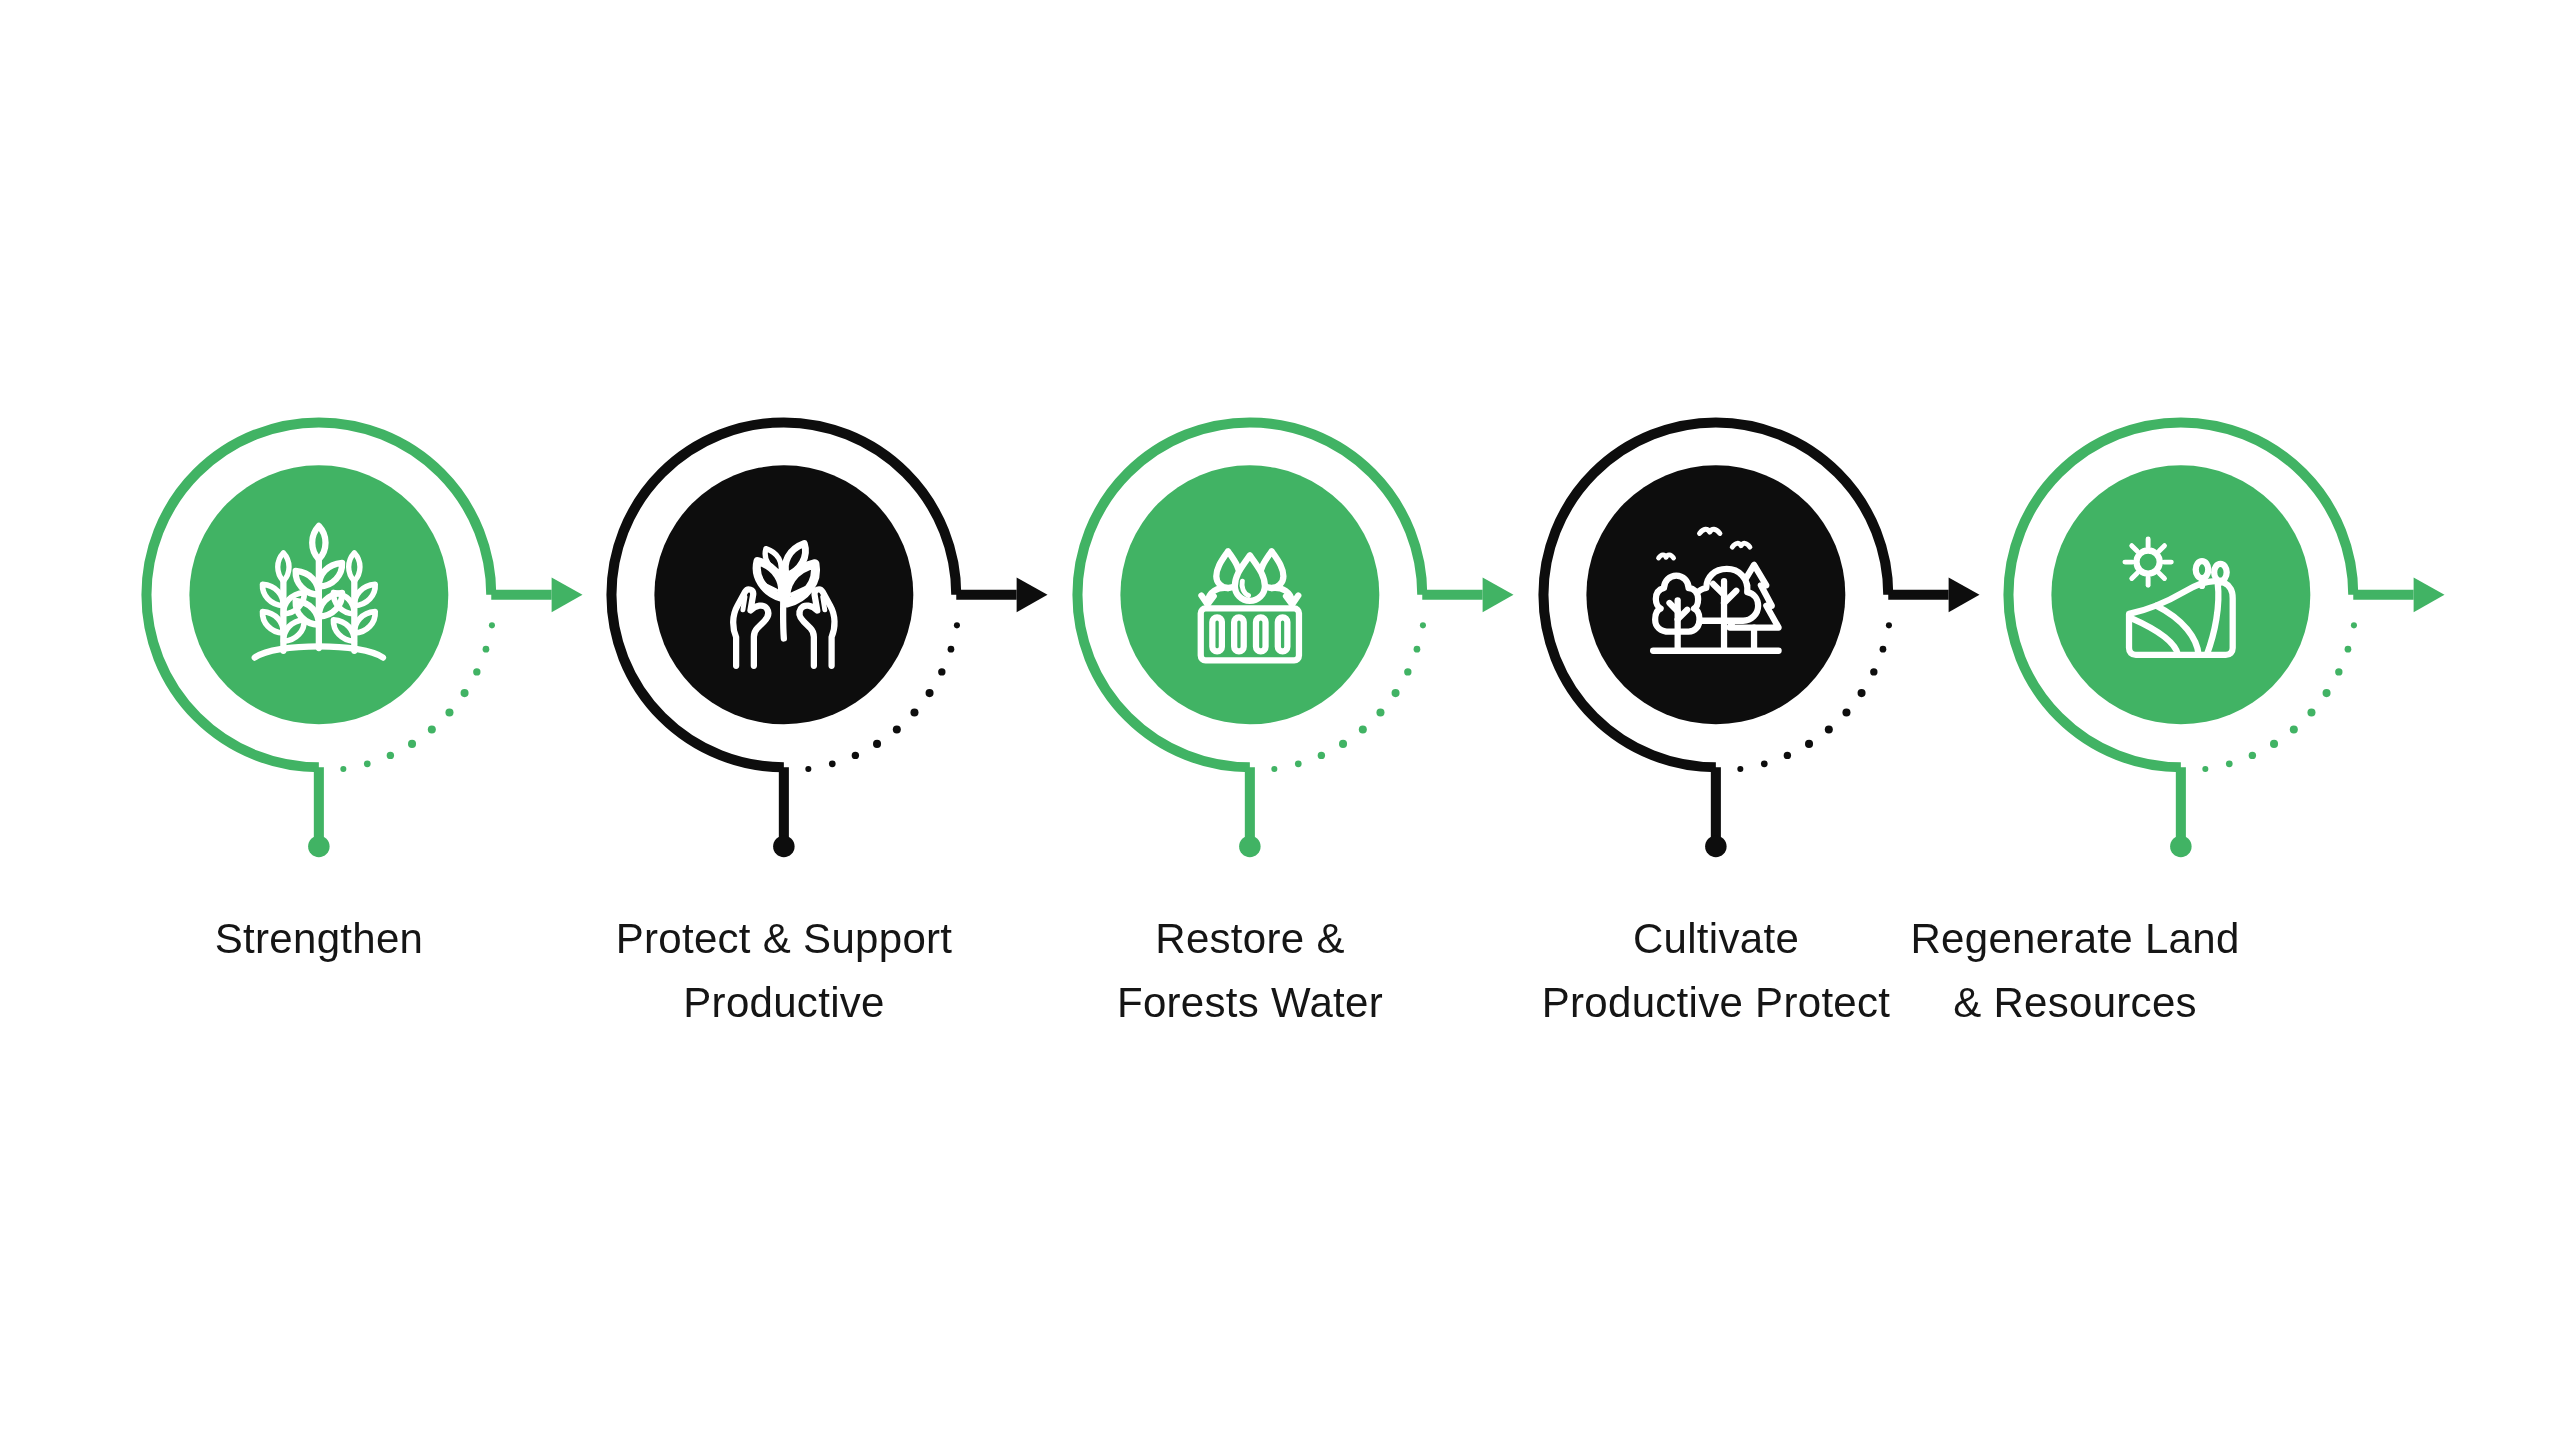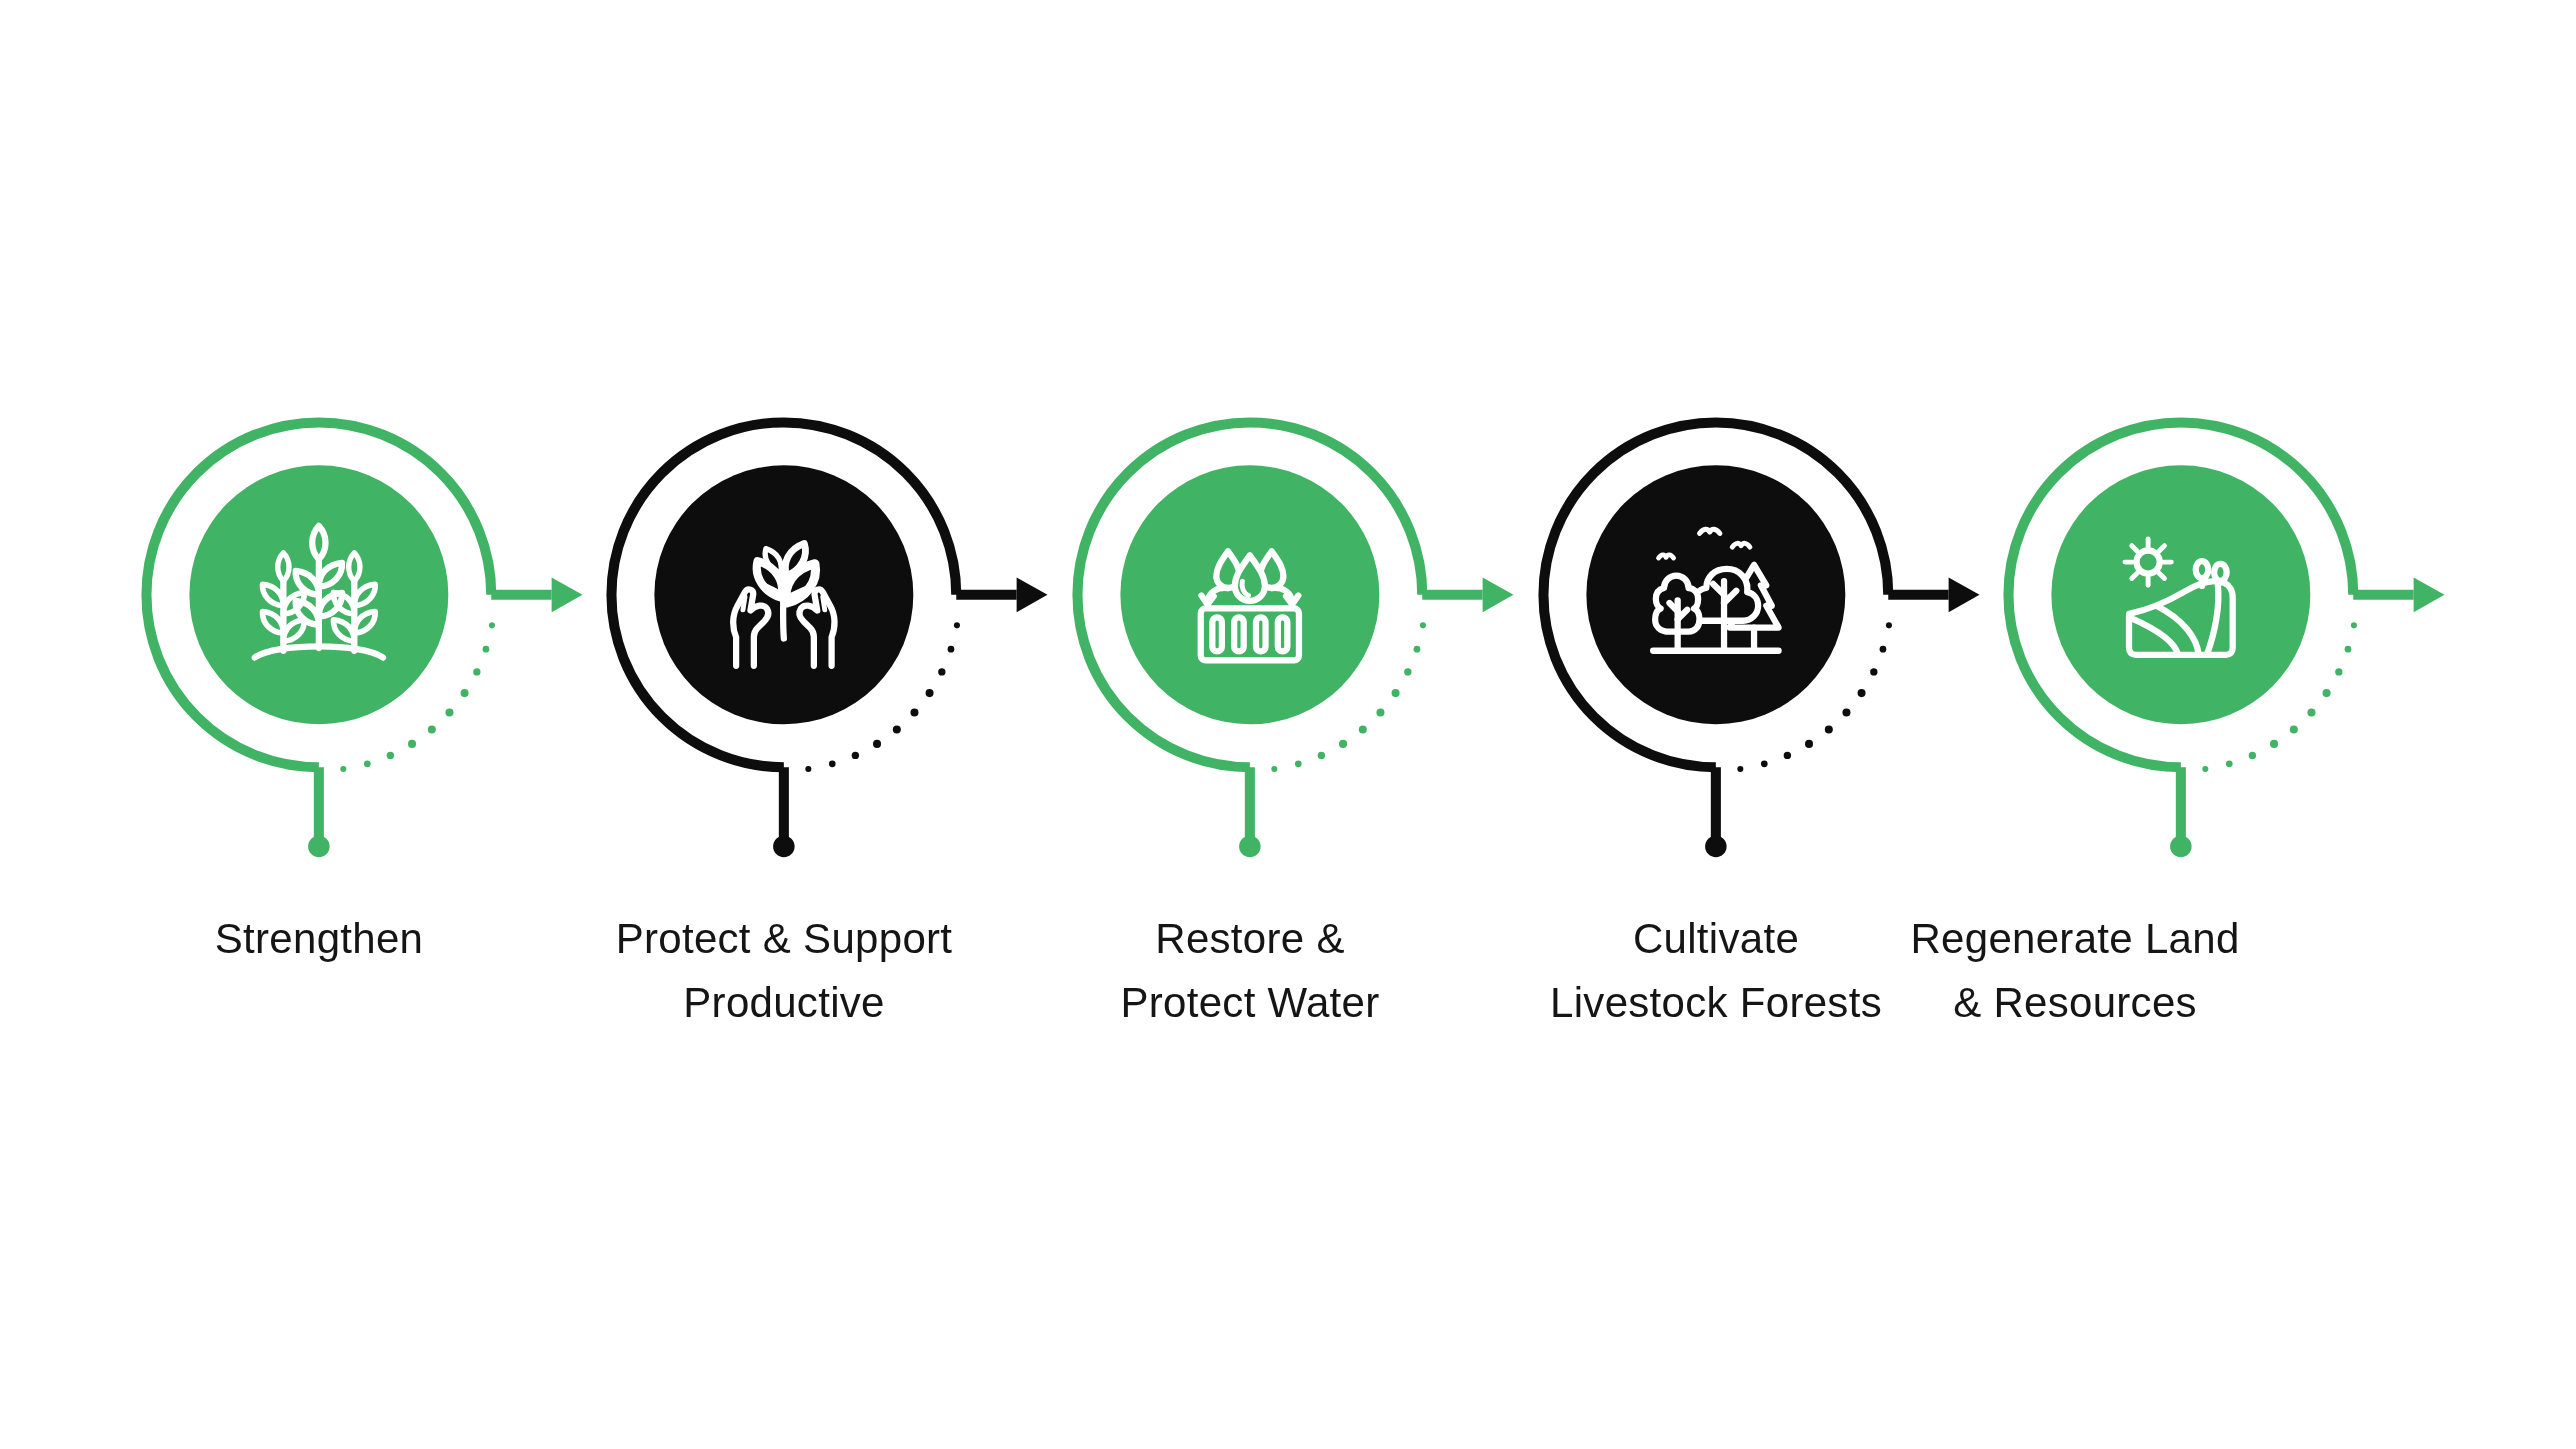--- a/index.html
+++ b/index.html
@@ -183,21 +183,21 @@
           <rect x="24" y="70" width="72" height="38" rx="3.5"></rect>
           <rect x="32.5" y="76.5" width="7" height="25" rx="3.5"></rect>
           <rect x="48.5" y="76.5" width="7" height="25" rx="3.5"></rect>
           <rect x="64.5" y="76.5" width="7" height="25" rx="3.5"></rect>
           <rect x="80.5" y="76.5" width="7" height="25" rx="3.5"></rect>
         </g>
       </svg>
     </svg>
     <div class="label" style="left:1015px">
       <div>Restore &amp;</div>
-      <div>Protect Water</div>
+      <div>Forests Water</div>
     </div>
   </div>
 
   <div class="step black">
     <svg class="graphic" style="left:1538px" width="510" height="483" viewBox="0 0 760 720">
       <g>
         <path class="arcline" d="M522,280 A257,257 0 1 0 265,537"></path>
       </g>
       <g>
         <path class="arcline" d="M265,537 V655"></path>
@@ -234,21 +234,21 @@
             <path d="M32,78 L39,71"></path>
           <path d="M14,101 H106"></path>
           <path class="ic-thin" d="M48,15 C51,11 54,11 55.5,14 C57,11 60,11 63,15"></path>
           <path class="ic-thin" d="M72,25 C74.5,21.5 77,21.5 78.5,24 C80,21.5 82.5,21.5 85,25"></path>
           <path class="ic-thin" d="M18,33 C20,30 22.5,30 23.5,32.5 C24.5,30 27,30 29,33"></path>
         </g>
       </svg>
     </svg>
     <div class="label" style="left:1481px">
       <div>Cultivate</div>
-      <div>Livestock Forests</div>
+      <div>Productive Protect</div>
     </div>
   </div>
 
   <div class="step green">
     <svg class="graphic" style="left:2003px" width="510" height="483" viewBox="0 0 760 720">
       <g>
         <path class="arcline" d="M522,280 A257,257 0 1 0 265,537"></path>
       </g>
       <g>
         <path class="arcline" d="M265,537 V655"></path>

